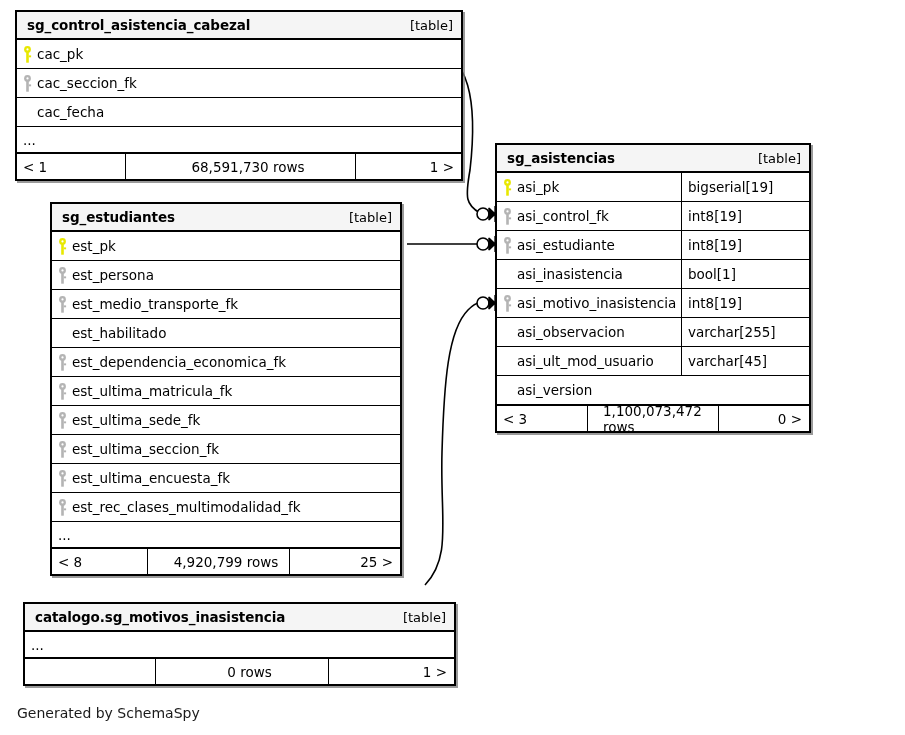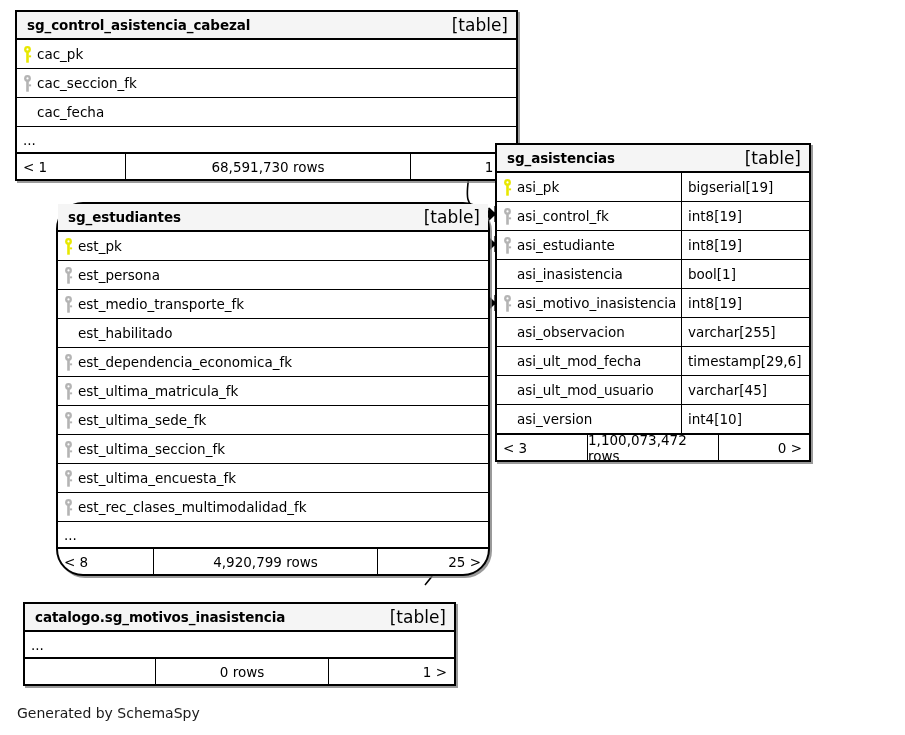--- a/index.html
+++ b/index.html
@@ -23,21 +23,21 @@
     background:#f5f5f5;
     border-bottom:2px solid #000000;
     height:28px;
     display:flex;align-items:center;justify-content:space-between;
     padding:0 8px 0 10px;
     box-sizing:border-box;
   }
   .tbl-title{
     font-weight:bold;font-size:13.5px;color:#000;letter-spacing:-0.1px;white-space:nowrap;
   }
-  .tbl-tag{font-size:17px;color:#000;white-space:nowrap;}
+  .tbl-tag{font-size:13px;color:#000;white-space:nowrap;}
 
   .col-row{
     height:29px;
     border-bottom:1.5px solid #000000;
     display:flex;align-items:stretch;
     box-sizing:border-box;
   }
   .col-row:last-of-type{border-bottom:none;}
   .col-name-cell{
     flex:1 1 auto;display:flex;align-items:center;
@@ -59,28 +59,28 @@
   .ellipsis-row{
     height:26px;border-bottom:1.5px solid #000;
     display:flex;align-items:center;padding-left:6px;box-sizing:border-box;
   }
   .ellipsis-row span{font-size:13.5px;color:#000;line-height:8px;}
 
   .footer-row{
     height:26px;display:flex;align-items:stretch;box-sizing:border-box;
     border-top:1.5px solid #000;
   }
-  .foot-cell{display:flex;align-items:center;font-size:13.5px;color:#000;box-sizing:border-box;}
+  .foot-cell{display:flex;align-items:center;font-size:13.5px;color:#000;box-sizing:border-box;padding-left:15px;}
   .foot-prev{flex:0 0 auto;padding-left:6px;justify-content:flex-start;}
   .foot-mid{flex:1 1 auto;justify-content:center;border-left:1.5px solid #000;border-right:1.5px solid #000;}
   .foot-next{flex:0 0 auto;padding-right:7px;justify-content:flex-end;}
 
   
-  #tbl-cac{left:15px;top:10px;width:503px;}
-  #tbl-est{left:56px;top:202px;width:434px;border-radius:27px;}
+  #tbl-cac{left:15px;top:10px;width:448px;}
+  #tbl-est{left:50px;top:202px;width:352px;}
   #tbl-asi{left:495px;top:143px;width:316px;}
   #tbl-cat{left:23px;top:602px;width:433px;}
 
   #tbl-cac .foot-prev{width:108px;}
   #tbl-cac .foot-next{width:105px;}
   #tbl-est .foot-prev{width:95px;}
   #tbl-est .foot-next{width:110px;}
   #tbl-asi .foot-prev{width:90px;}
   #tbl-asi .foot-next{width:90px;}
   #tbl-cat .foot-prev{width:130px;}
@@ -393,42 +393,34 @@
     </div>
 
     <div class="col-row">
       <div class="col-name-cell">
         <span class="keyslot"></span>
         <span class="col-label">asi_observacion</span>
       </div>
       <div class="col-type-cell">varchar[255]</div>
     </div>
 
-    <div class="col-row">
-      <div class="col-name-cell">
-        <span class="keyslot"></span>
-        <span class="col-label">asi_ult_mod_fecha</span>
-      </div>
-      <div class="col-type-cell">timestamp[29,6]</div>
-    </div>
 
     <div class="col-row">
       <div class="col-name-cell">
         <span class="keyslot"></span>
         <span class="col-label">asi_ult_mod_usuario</span>
       </div>
       <div class="col-type-cell">varchar[45]</div>
     </div>
 
     <div class="col-row">
       <div class="col-name-cell">
         <span class="keyslot"></span>
         <span class="col-label">asi_version</span>
       </div>
-      <div class="col-type-cell">int4[10]</div>
     </div>
 
     <div class="footer-row">
       <div class="foot-cell foot-prev">&lt; 3</div>
       <div class="foot-cell foot-mid">1,100,073,472 rows</div>
       <div class="foot-cell foot-next">0 &gt;</div>
     </div>
   </div>
 
   <div class="table-box" id="tbl-cat">

